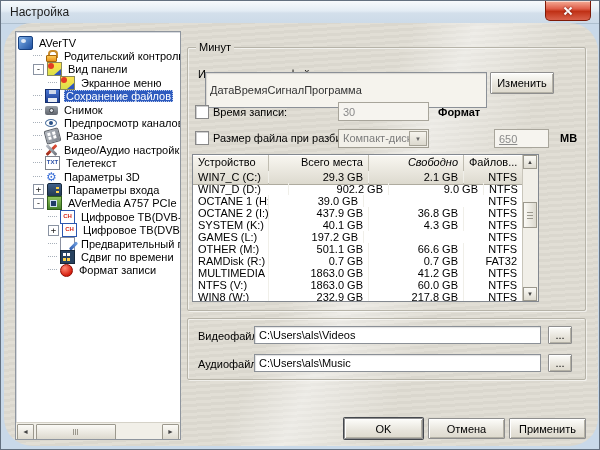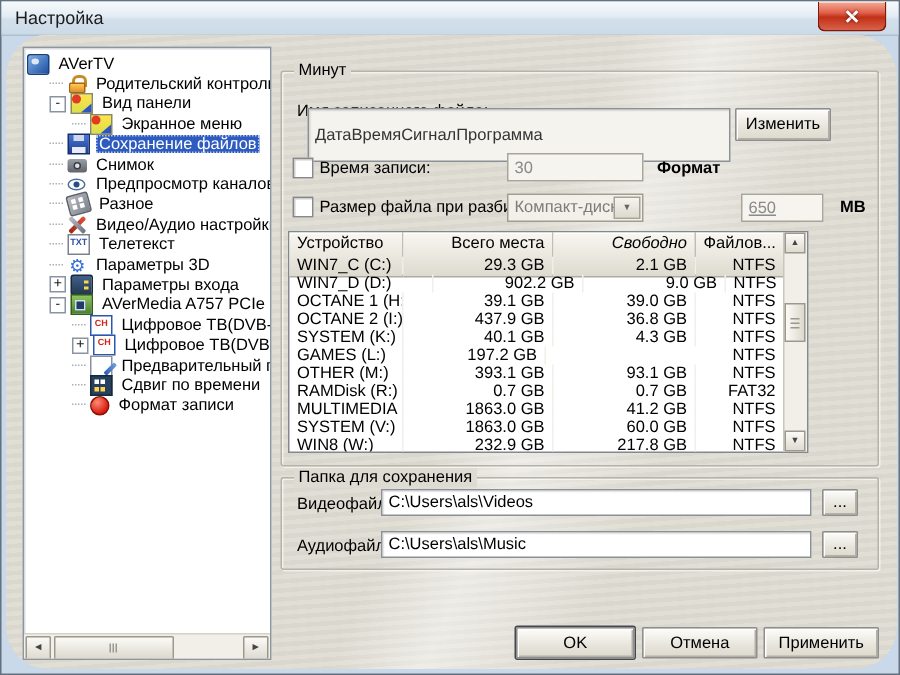--- a/index.html
+++ b/index.html
@@ -291,21 +291,20 @@
               <div class="dcell r" style="width: auto; flex: 1 1 0%;">NTFS</div>
             </div>
             <div class="drow">
               <div class="dcell" style="width: 96px;">WIN7_D (D:)</div>
               <div class="dcell r" style="width: 100px;">902.2 GB</div>
               <div class="dcell r" style="width: 95px;">9.0 GB</div>
               <div class="dcell r" style="width: auto; flex: 1 1 0%;">NTFS</div>
             </div>
             <div class="drow">
               <div class="dcell" style="width: 76px;">OCTANE 1 (H:)</div>
-              <div class="dcell r" style="width: 100px;">39.1 GB</div>
               <div class="dcell r" style="width: 95px;">39.0 GB</div>
               <div class="dcell r" style="width: auto; flex: 1 1 0%;">NTFS</div>
             </div>
             <div class="drow">
               <div class="dcell" style="width: 76px;">OCTANE 2 (I:)</div>
               <div class="dcell r" style="width: 100px;">437.9 GB</div>
               <div class="dcell r" style="width: 95px;">36.8 GB</div>
               <div class="dcell r" style="width: auto; flex: 1 1 0%;">NTFS</div>
             </div>
             <div class="drow">
@@ -314,59 +313,58 @@
               <div class="dcell r" style="width: 95px;">4.3 GB</div>
               <div class="dcell r" style="width: auto; flex: 1 1 0%;">NTFS</div>
             </div>
             <div class="drow">
               <div class="dcell" style="width: 76px;">GAMES (L:)</div>
               <div class="dcell r" style="width: 95px;">197.2 GB</div>
               <div class="dcell r" style="width: auto; flex: 1 1 0%;">NTFS</div>
             </div>
             <div class="drow">
               <div class="dcell" style="width: 76px;">OTHER (M:)</div>
-              <div class="dcell r" style="width: 100px;">393.1 GB</div>
-              <div class="dcell r" style="width: 95px;">93.1 GB</div>
+              <div class="dcell r" style="width: 100px;">501.1 GB</div>
+              <div class="dcell r" style="width: 95px;">66.6 GB</div>
               <div class="dcell r" style="width: auto; flex: 1 1 0%;">NTFS</div>
             </div>
             <div class="drow">
               <div class="dcell" style="width: 76px;">RAMDisk (R:)</div>
               <div class="dcell r" style="width: 100px;">0.7 GB</div>
               <div class="dcell r" style="width: 95px;">0.7 GB</div>
               <div class="dcell r" style="width: auto; flex: 1 1 0%;">FAT32</div>
             </div>
             <div class="drow">
               <div class="dcell" style="width: 76px;">MULTIMEDIA (S:)</div>
               <div class="dcell r" style="width: 100px;">1863.0 GB</div>
               <div class="dcell r" style="width: 95px;">41.2 GB</div>
               <div class="dcell r" style="width: auto; flex: 1 1 0%;">NTFS</div>
             </div>
             <div class="drow">
-              <div class="dcell" style="width: 76px;">SYSTEM (V:)</div>
+              <div class="dcell" style="width: 76px;">NTFS (V:)</div>
               <div class="dcell r" style="width: 100px;">1863.0 GB</div>
               <div class="dcell r" style="width: 95px;">60.0 GB</div>
               <div class="dcell r" style="width: auto; flex: 1 1 0%;">NTFS</div>
             </div>
             <div class="drow">
               <div class="dcell" style="width: 76px;">WIN8 (W:)</div>
               <div class="dcell r" style="width: 100px;">232.9 GB</div>
               <div class="dcell r" style="width: 95px;">217.8 GB</div>
               <div class="dcell r" style="width: auto; flex: 1 1 0%;">NTFS</div>
             </div>
           </div>
         <div class="vscroll">
           <div class="vbtn up">▲</div>
           <div class="vthumb"></div>
           <div class="vbtn down">▼</div>
         </div>
       </div>
     </div>
 
     <div class="group g-folder">
-      <span class="glegend">Папка для сохранения</span>
       <div class="lbl" style="left:10px; top:11px;">Видеофайлы:</div>
       <input class="tfield" style="left: 66px; top: 7px; width: 287px; height: 18px;" value="C:\Users\als\Videos">
       <button class="btn browse" style="left:360px; top:7px;">...</button>
       <div class="lbl" style="left:10px; top:39px;">Аудиофайлы:</div>
       <input class="tfield" style="left: 66px; top: 35px; width: 287px; height: 18px;" value="C:\Users\als\Music">
       <button class="btn browse" style="left:360px; top:35px;">...</button>
     </div>
 
     <button class="btn default" style="left:340px; top:395px; width:79px; height:21px;">OK</button>
     <button class="btn" style="left:424px; top:395px; width:77px; height:21px;">Отмена</button>

